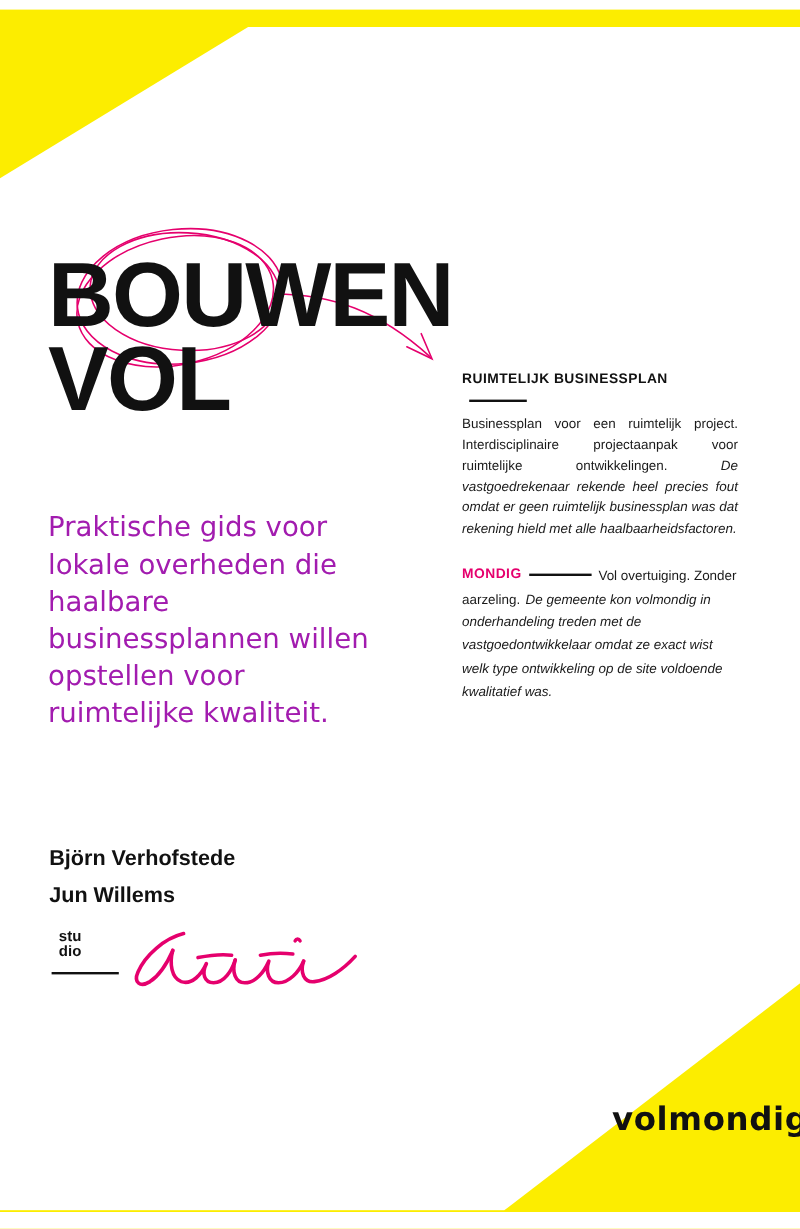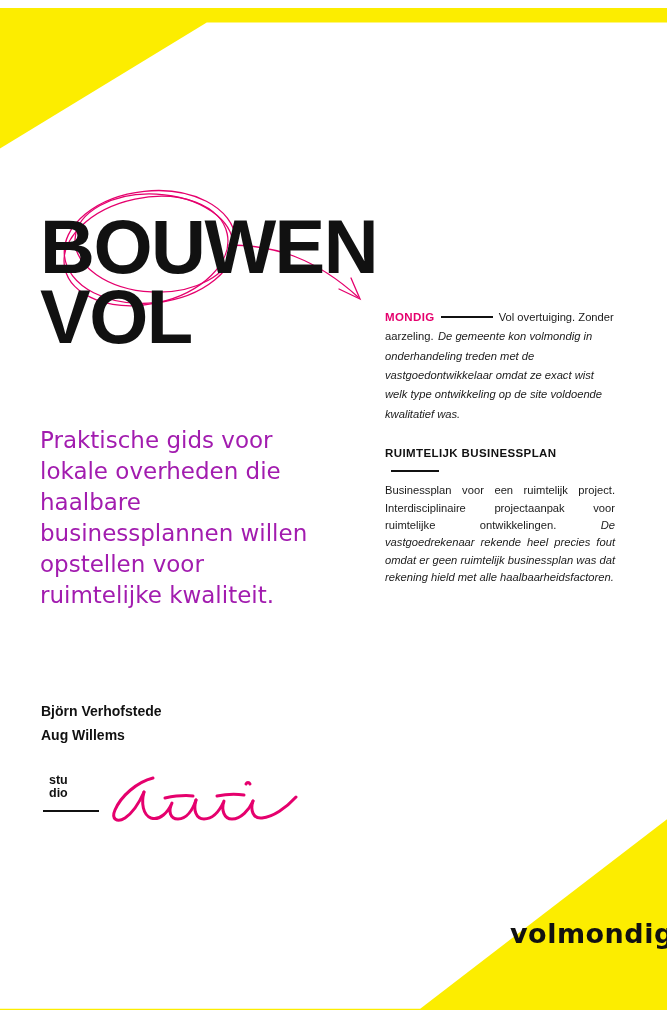--- a/index.html
+++ b/index.html
@@ -143,21 +143,21 @@
   }
   .it { font-style: italic; }
 
   
   .authors {
     position: absolute;
     left: 41px;
     top: 700px;
     font-family: "Liberation Sans", sans-serif;
     font-weight: bold;
-    font-size: 14px;
+    font-size: 18px;
     line-height: 1.7;
     color: #111111;
   }
 
   
   .studio-logo {
     position: absolute;
     left: 41px;
     top: 770px;
     width: 260px;
@@ -218,37 +218,37 @@
   <div class="title-block">
     <div class="title-line second">BOUWEN</div>
     <div class="title-line">VOL</div>
   </div>
 
   <div class="subtitle">Praktische gids voor lokale overheden die haalbare businessplannen willen opstellen voor ruimtelijke kwaliteit.</div>
 
   <div class="glossary">
 
     <div class="entry">
-      <span class="entry-term">MONDIG</span><span class="term-rule rule-1"></span><span class="entry-body">Vol overtuiging. Zonder aarzeling.</span>
-      <span class="entry-body it">De gemeente kon volmondig in onderhandeling treden met de vastgoedontwikkelaar omdat ze exact wist welk type ontwikkeling op de site voldoende kwalitatief was.</span>
-    </div>
-
-    <div class="entry">
       <span class="entry-term dark">RUIMTELIJK BUSINESSPLAN</span><span class="term-rule rule-2"></span>
       <div class="entry-body-block">
         <span class="entry-body">Businessplan voor een ruimtelijk project. Interdisciplinaire projectaanpak voor ruimtelijke ontwikkelingen.</span>
         <span class="entry-body it">De vastgoedrekenaar rekende heel precies fout omdat er geen ruimtelijk businessplan was dat rekening hield met alle haalbaarheidsfactoren.</span>
       </div>
     </div>
 
+    <div class="entry">
+      <span class="entry-term">MONDIG</span><span class="term-rule rule-1"></span><span class="entry-body">Vol overtuiging. Zonder aarzeling.</span>
+      <span class="entry-body it">De gemeente kon volmondig in onderhandeling treden met de vastgoedontwikkelaar omdat ze exact wist welk type ontwikkeling op de site voldoende kwalitatief was.</span>
+    </div>
+
   </div>
 
   <div class="authors">
     <div>Björn Verhofstede</div>
-    <div>Aug Willems</div>
+    <div>Jun Willems</div>
   </div>
 
   <div class="studio-logo">
     <div class="studio-word">
       <div>stu</div>
       <div>dio</div>
     </div>
     <div class="studio-underline"></div>
     <svg width="260" height="60" viewBox="0 0 260 60">
       <g fill="none" stroke="#e5006d" stroke-width="3" stroke-linecap="round" stroke-linejoin="round">

